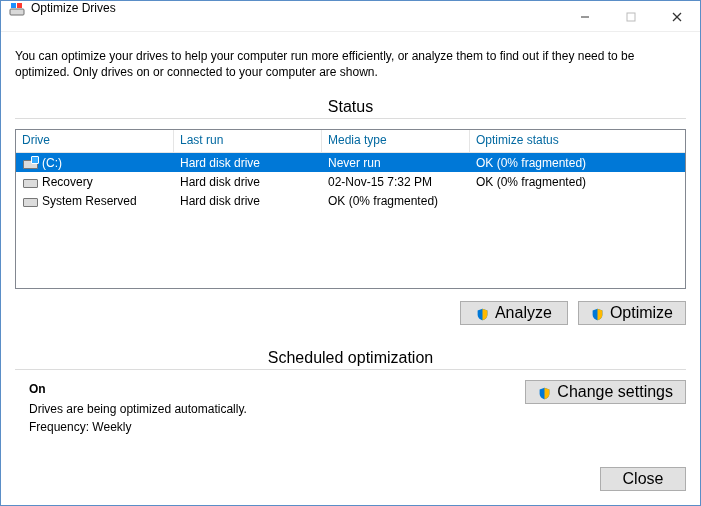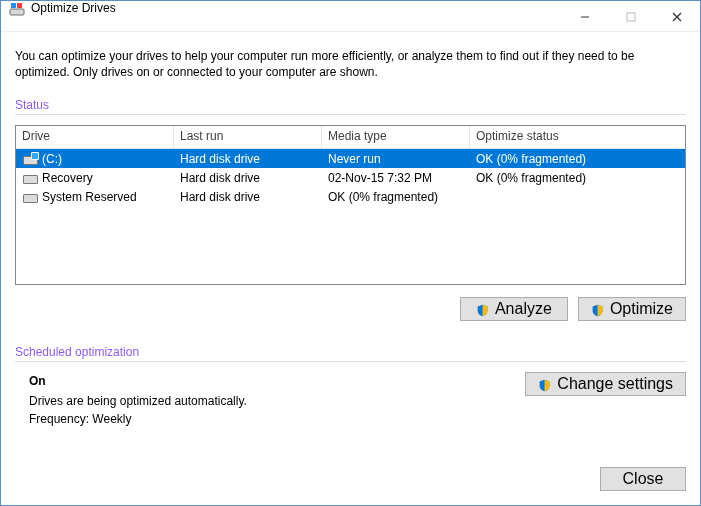--- a/index.html
+++ b/index.html
@@ -30,41 +30,41 @@
   .winbtn {
     width:46px; height:31px; display:flex; align-items:center; justify-content:center;
     font-family: "Segoe UI Symbol", sans-serif; font-size:10px; color:#333;
   }
   .winbtn.disabled { color:#bbb; }
 
   .content { padding: 10px 14px 14px 14px; }
   .desc { margin: 6px 0 18px 0; line-height:1.35; }
 
   .group-label {
-    font-size:12px; color:#8b5cf6; margin-bottom:2px; position:relative;
+    font-size:16px; color:#000000; margin-bottom:2px; position:relative;text-align:center;
   }
   .group-line {
     height:1px; background:#dcdcdc; margin: 2px 0 10px 0;
   }
 
   .table-wrap {
     border:1px solid #828790;
     height: 160px;
     background:#fff;
   }
   .thead {
     display:flex; height:23px; align-items:stretch;
     background:#fff;
   }
   .th {
     border-right:1px solid #e5e5e5;
     border-bottom:1px solid #e5e5e5;
     padding:3px 6px 0 6px;
     font-size:12px;
-    color:#404040;
+    color:#0369a1;
     background:#fff;
   }
   .th:last-child{border-right:none;}
   .tbody { }
   .trow {
     display:flex; height:19px; align-items:center;
     padding-left:0;
   }
   .trow.selected { background:#0078d7; color:#fff; }
   .td { padding:0 6px; overflow:hidden; white-space:nowrap; }

